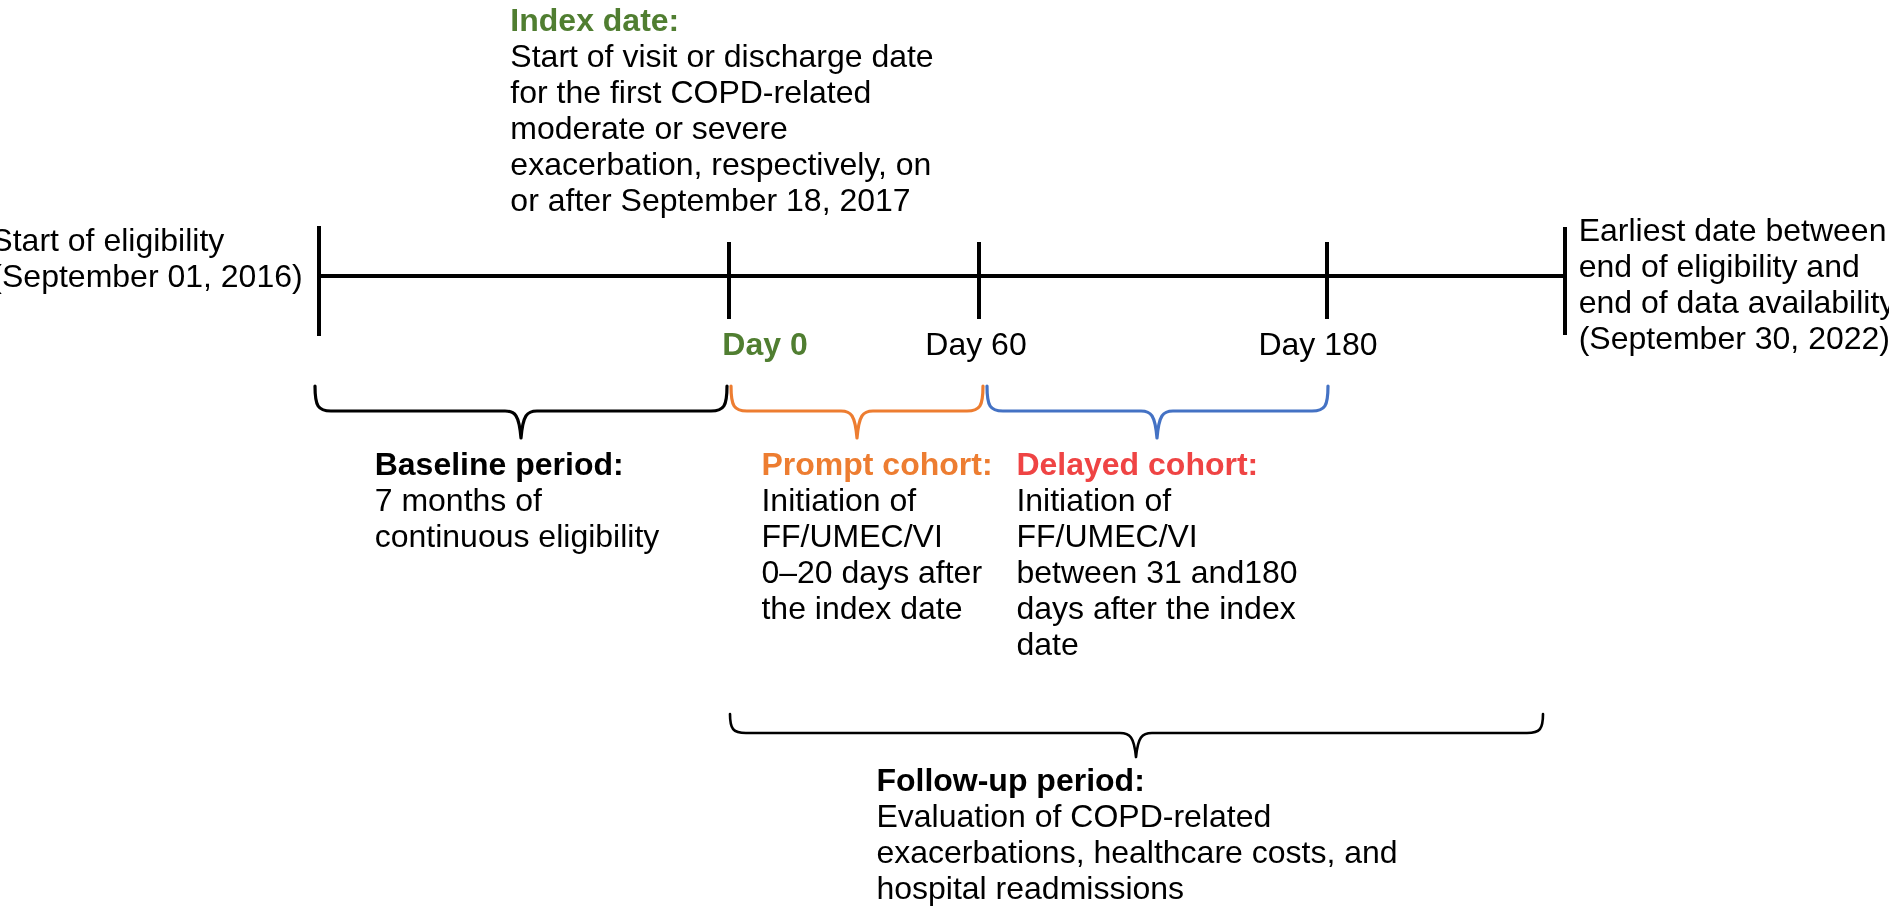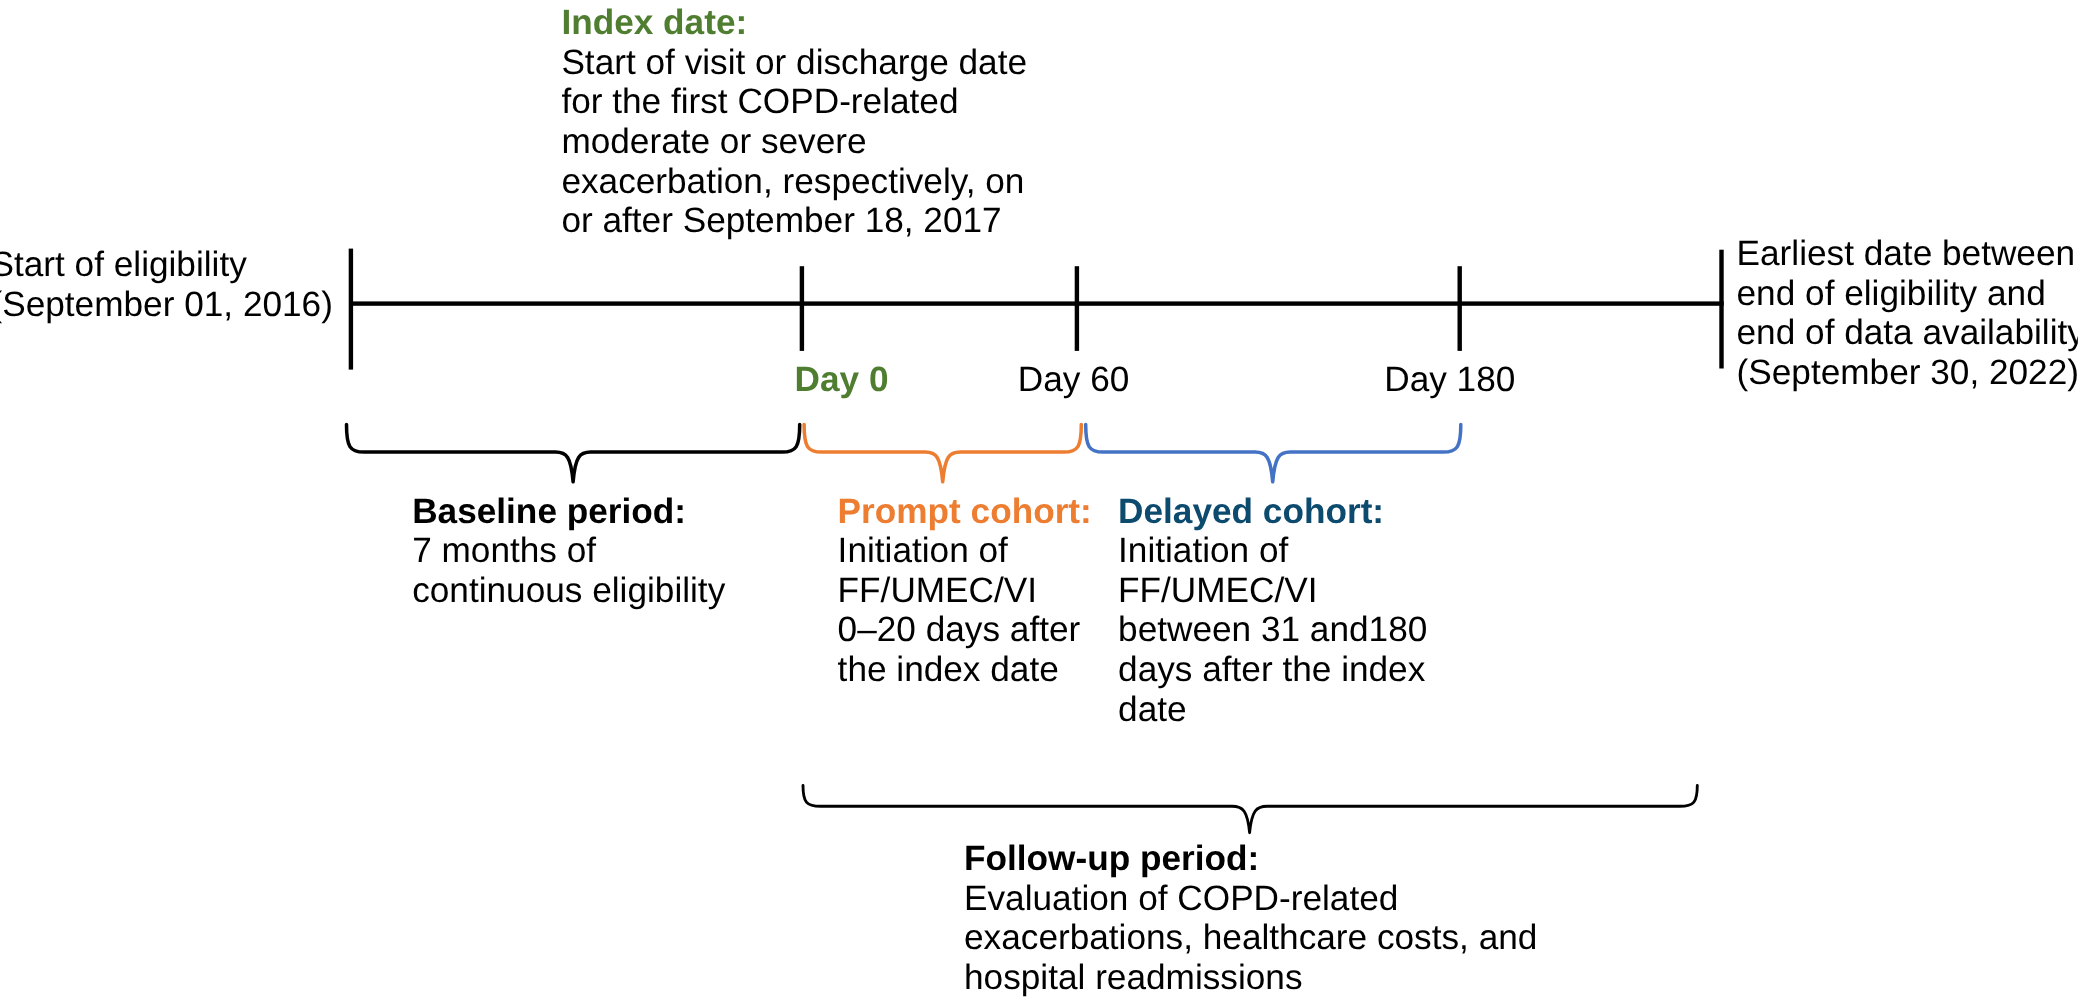--- a/index.html
+++ b/index.html
@@ -16,21 +16,21 @@
     transform:translateX(-50%);
     text-align:left;
     font-size:32px;
     line-height:36px;
     white-space:nowrap;
   }
   .txt div{white-space:nowrap;}
   .bold{font-weight:bold;}
   .green{color:#507E31;}
   .orange{color:#ED7D31;}
-  .blue{color:#0c4a6e;}
+  .blue{color:#ef4444;}
   .hline{position:absolute;background:#000;height:4px;}
   .tick{position:absolute;background:#000;width:4px;}
   svg.braces{position:absolute;left:0;top:0;pointer-events:none;}
   svg.braces path{fill:none;stroke-width:3.2px;stroke-linecap:round;stroke-linejoin:round;}
 </style>
 </head>
 <body>
 
 <div class="canvas">
 

